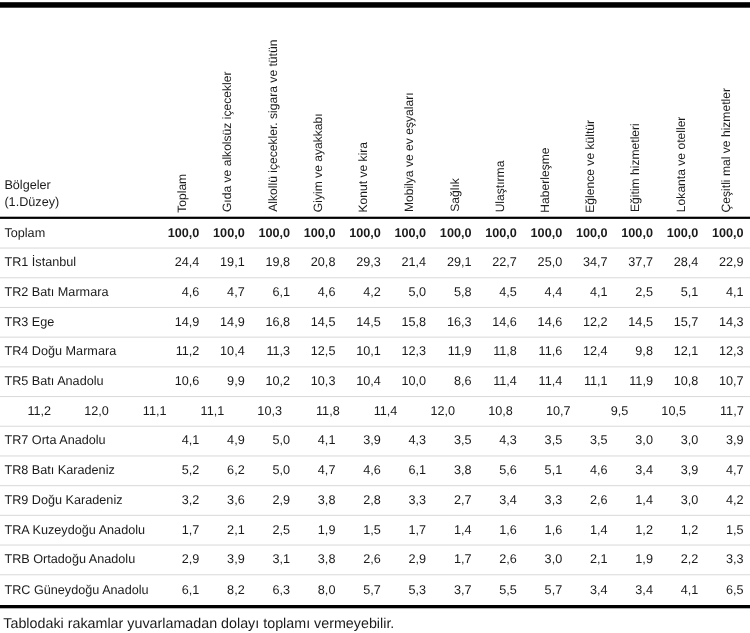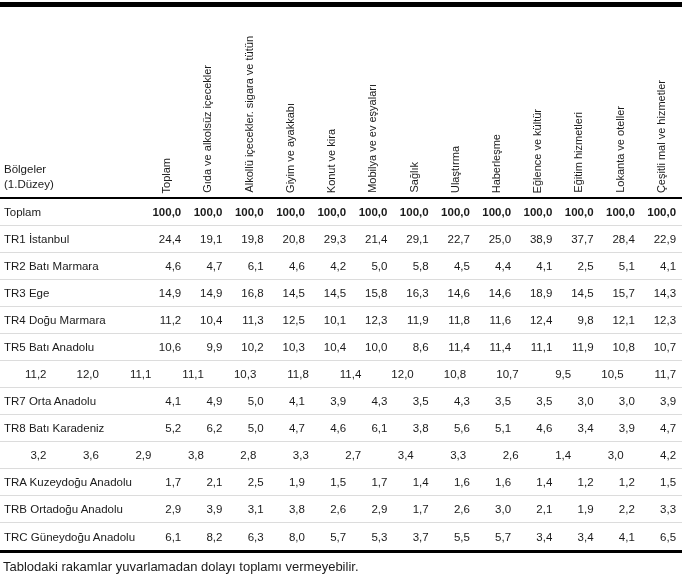--- a/index.html
+++ b/index.html
@@ -117,21 +117,21 @@
         <div class="row-label">TR1 İstanbul</div>
         <div class="cell first-col">24,4</div>
         <div class="cell">19,1</div>
         <div class="cell">19,8</div>
         <div class="cell">20,8</div>
         <div class="cell">29,3</div>
         <div class="cell">21,4</div>
         <div class="cell">29,1</div>
         <div class="cell">22,7</div>
         <div class="cell">25,0</div>
-        <div class="cell">38,9</div>
+        <div class="cell">34,7</div>
         <div class="cell">37,7</div>
         <div class="cell">28,4</div>
         <div class="cell">22,9</div>
       </div>
       <div class="row">
         <div class="row-label">TR2 Batı Marmara</div>
         <div class="cell first-col">4,6</div>
         <div class="cell">4,7</div>
         <div class="cell">6,1</div>
         <div class="cell">4,6</div>
@@ -149,21 +149,21 @@
         <div class="row-label">TR3 Ege</div>
         <div class="cell first-col">14,9</div>
         <div class="cell">14,9</div>
         <div class="cell">16,8</div>
         <div class="cell">14,5</div>
         <div class="cell">14,5</div>
         <div class="cell">15,8</div>
         <div class="cell">16,3</div>
         <div class="cell">14,6</div>
         <div class="cell">14,6</div>
-        <div class="cell">18,9</div>
+        <div class="cell">12,2</div>
         <div class="cell">14,5</div>
         <div class="cell">15,7</div>
         <div class="cell">14,3</div>
       </div>
       <div class="row">
         <div class="row-label">TR4 Doğu Marmara</div>
         <div class="cell first-col">11,2</div>
         <div class="cell">10,4</div>
         <div class="cell">11,3</div>
         <div class="cell">12,5</div>
@@ -234,20 +234,21 @@
         <div class="cell">6,1</div>
         <div class="cell">3,8</div>
         <div class="cell">5,6</div>
         <div class="cell">5,1</div>
         <div class="cell">4,6</div>
         <div class="cell">3,4</div>
         <div class="cell">3,9</div>
         <div class="cell">4,7</div>
       </div>
       <div class="row">
+        <div class="row-label">TR9 Doğu Karadeniz</div>
         <div class="cell first-col">3,2</div>
         <div class="cell">3,6</div>
         <div class="cell">2,9</div>
         <div class="cell">3,8</div>
         <div class="cell">2,8</div>
         <div class="cell">3,3</div>
         <div class="cell">2,7</div>
         <div class="cell">3,4</div>
         <div class="cell">3,3</div>
         <div class="cell">2,6</div>

